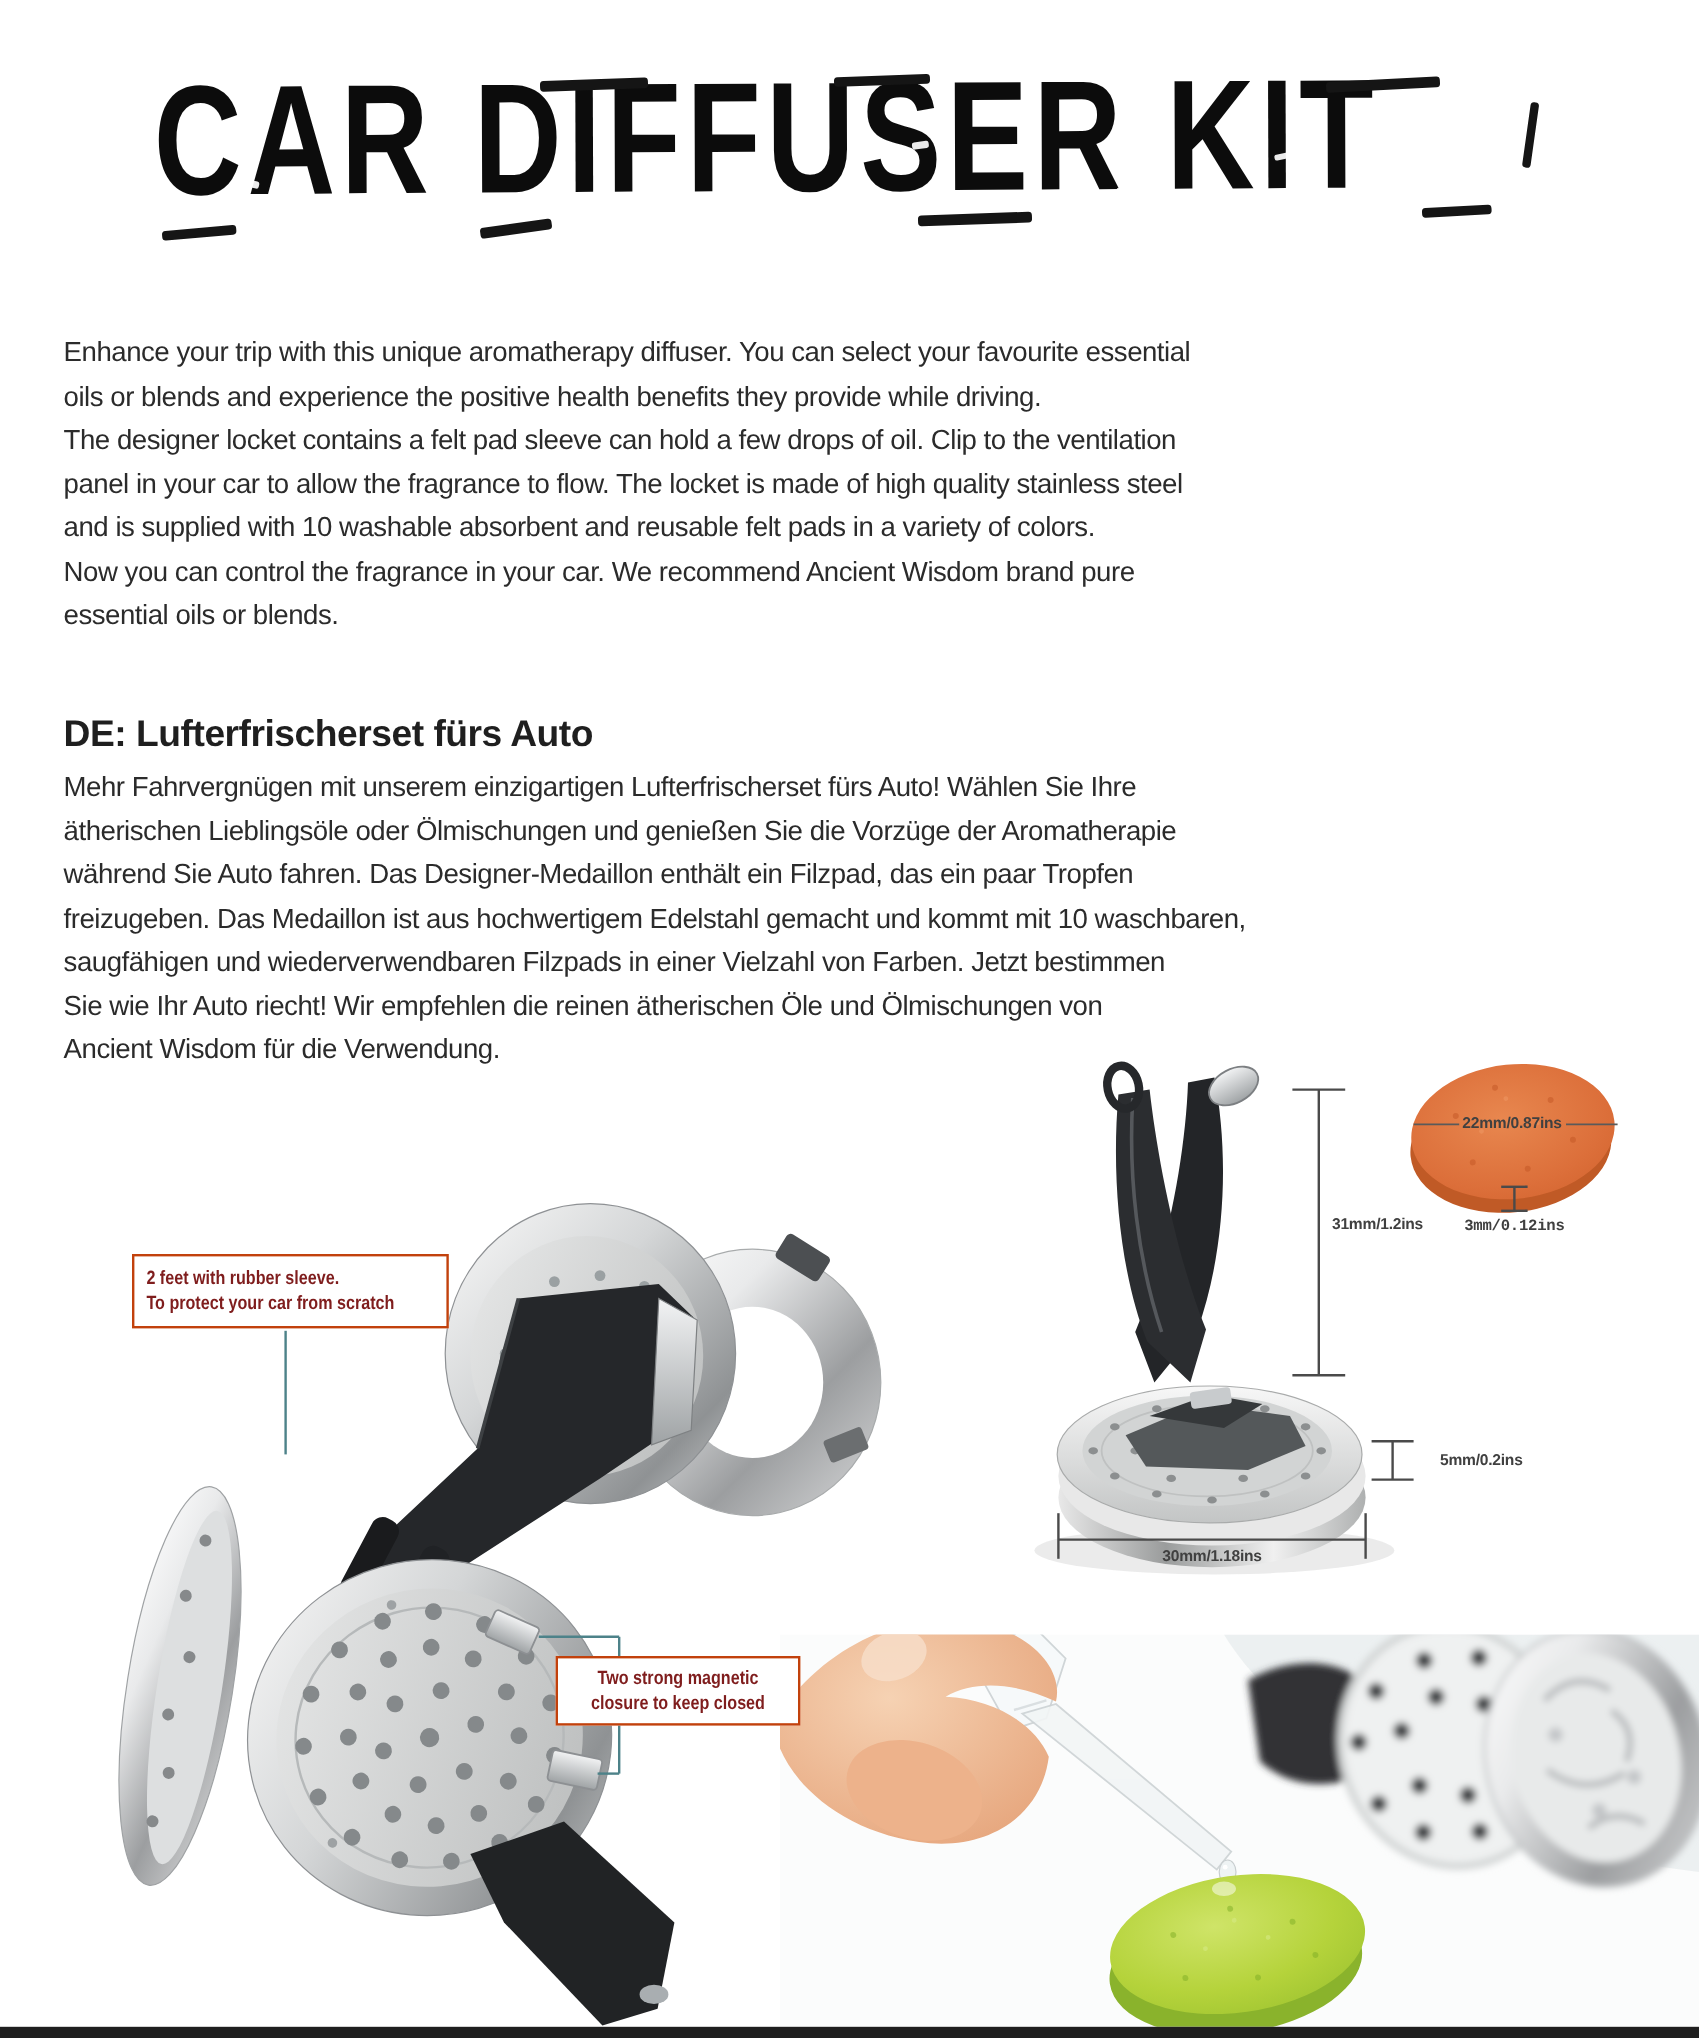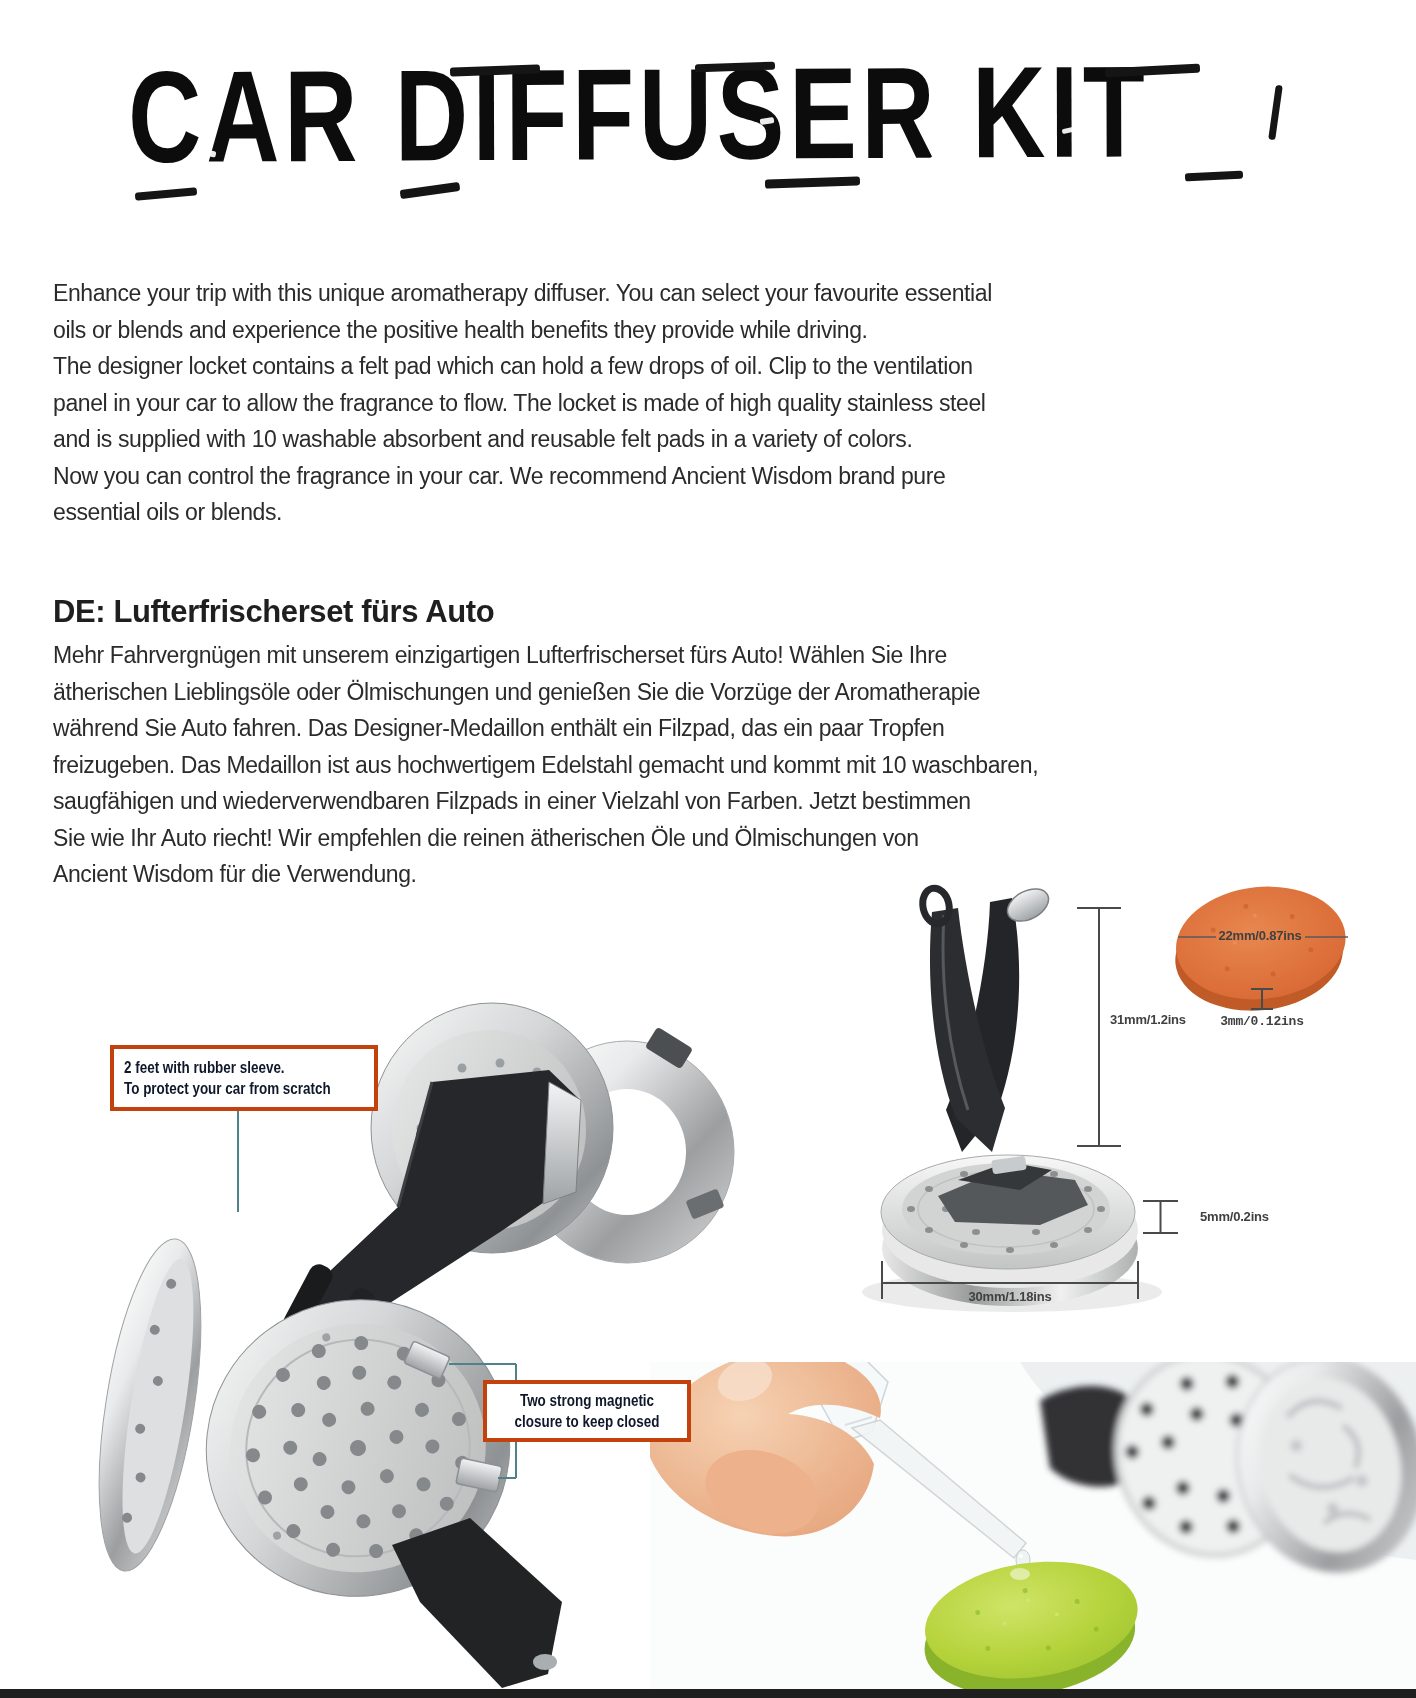--- a/index.html
+++ b/index.html
@@ -15,25 +15,25 @@
     letter-spacing:6px;color:#0c0c0c;transform:scaleX(0.78) rotate(-0.25deg);transform-origin:left top;
   }
   .smudge{position:absolute;background:#151515;border-radius:3px;}
   .speck{position:absolute;background:#ffffff;border-radius:2px;opacity:.92;}
   
   .sec{position:absolute;left:53px;z-index:3;}
   .sec-heading{font-weight:bold;font-size:31px;letter-spacing:-0.4px;color:#1f1f1f;margin:0;}
   .bodyline{font-size:23px;letter-spacing:-0.4px;line-height:36.5px;white-space:nowrap;color:#2b2b2b;}
   
   .callout{
-    position:absolute;border:4px solid #c2410c;background:#ffffff;color:#0f172a;
+    position:absolute;border:2px solid #c2410c;background:#ffffff;color:#7f1d1d;
     font-weight:bold;font-size:16px;line-height:21px;z-index:5;padding:8px 10px;
   }
   .callout .cline{transform:scaleX(0.84);transform-origin:left center;white-space:nowrap;}
-  .callout.center{text-align:center;padding:6px 8px;margin-left:20px;}
+  .callout.center{text-align:center;padding:6px 8px;}
   .callout.center .cline{transform:scaleX(0.84);transform-origin:center center;}
   
   .dim{
     position:absolute;font-weight:bold;font-size:13px;color:#404040;z-index:5;
     letter-spacing:-0.2px;white-space:nowrap;
   }
   .dim.centered{transform:translateX(-50%);}
   
   .art{position:absolute;left:0;top:0;z-index:1;}
   .bottom-bar{position:absolute;left:0;top:1689px;width:1416px;height:9px;background:#1f1f1f;z-index:6;}
@@ -62,21 +62,21 @@
     <div class="speck" style="left:930px;top:158px;width:16px;height:5px;transform:rotate(15deg);"></div>
     <div class="speck" style="left:1062px;top:128px;width:12px;height:5px;transform:rotate(-12deg);"></div>
     <div class="speck" style="left:1225px;top:148px;width:12px;height:5px;transform:rotate(5deg);"></div>
   </div>
 
   <div class="sec" style="top:268px;">
     <div style="height:7px;"></div>
     <div>
       <div class="bodyline">Enhance your trip with this unique aromatherapy diffuser. You can select your favourite essential</div>
       <div class="bodyline">oils or blends and experience the positive health benefits they provide while driving.</div>
-      <div class="bodyline">The designer locket contains a felt pad which can hold a few drops of oil. Clip to the ventilation</div>
+      <div class="bodyline">The designer locket contains a felt pad sleeve can hold a few drops of oil. Clip to the ventilation</div>
       <div class="bodyline">panel in your car to allow the fragrance to flow. The locket is made of high quality stainless steel</div>
       <div class="bodyline">and is supplied with 10 washable absorbent and reusable felt pads in a variety of colors.</div>
       <div class="bodyline">Now you can control the fragrance in your car. We recommend Ancient Wisdom brand pure</div>
       <div class="bodyline">essential oils or blends.</div>
     </div>
   </div>
 
   <div class="sec" style="top:594px;">
     <div class="sec-heading">DE: Lufterfrischerset fürs Auto</div>
     <div style="height:7px;"></div>

